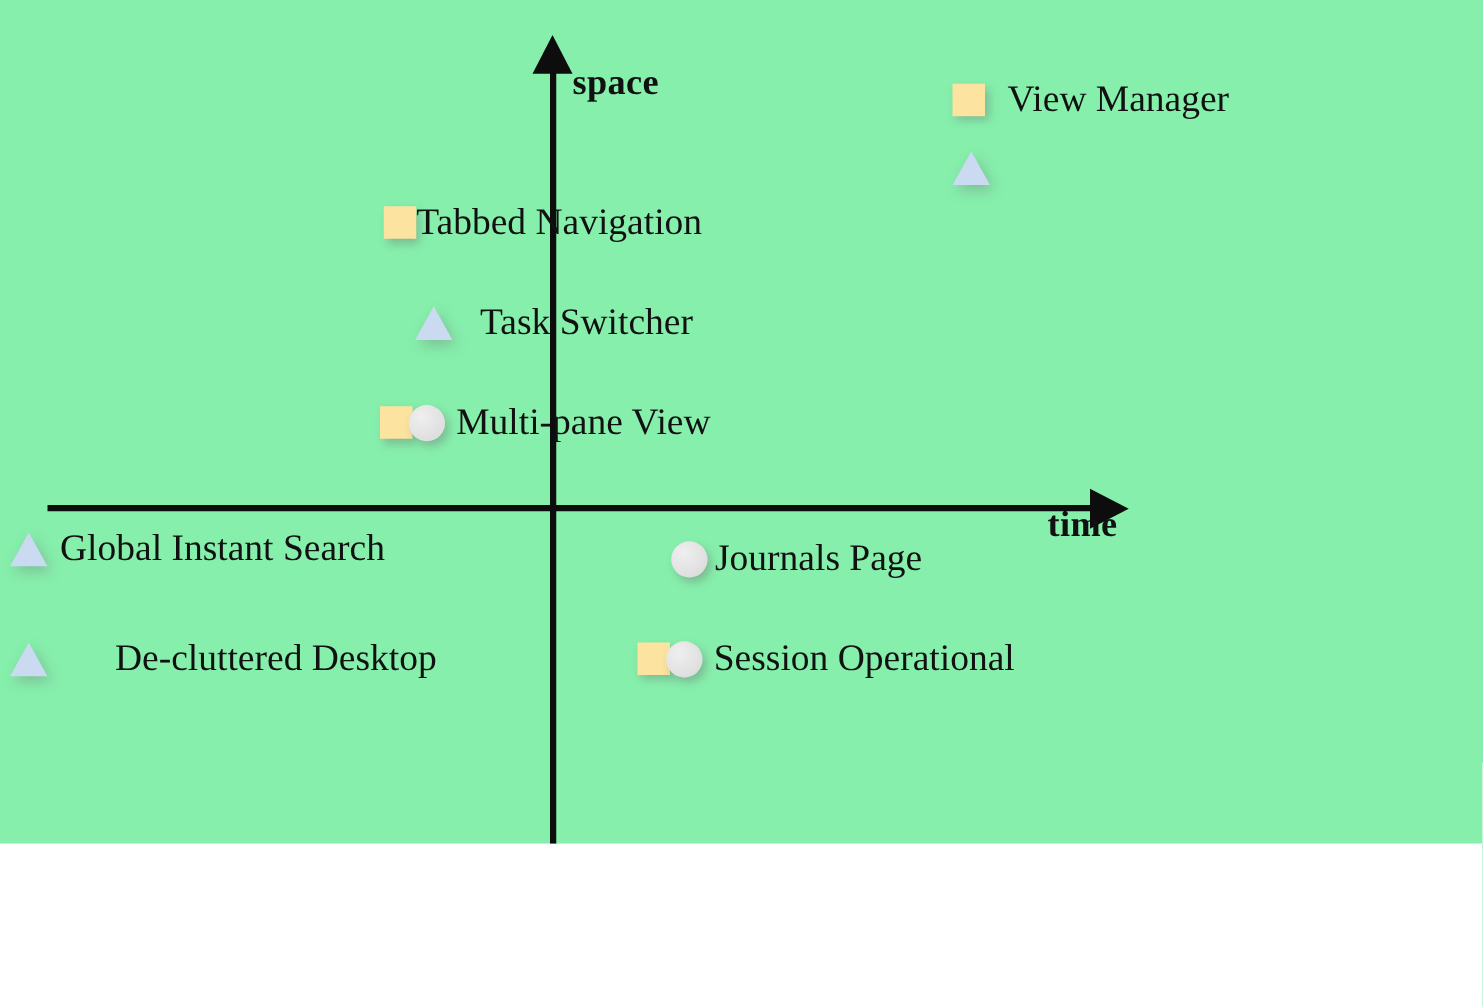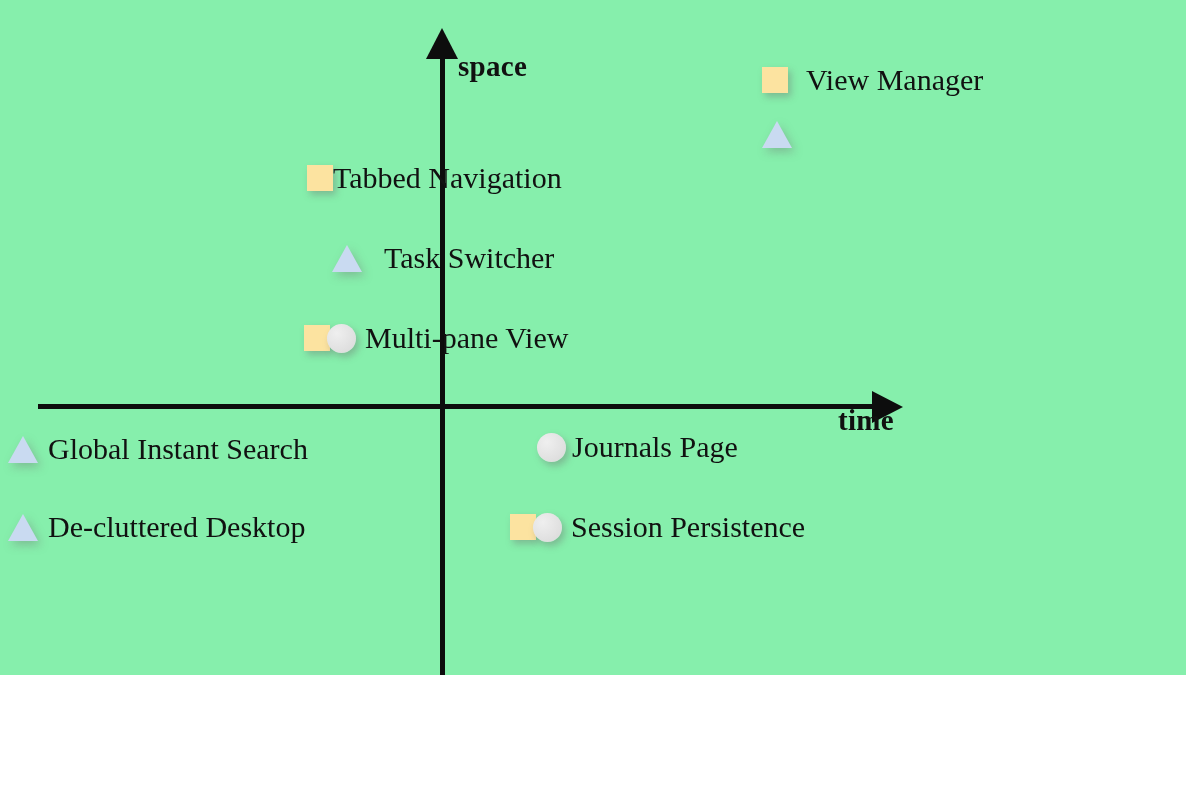--- a/index.html
+++ b/index.html
@@ -182,42 +182,42 @@
   </div>
 
   <div class="item pair" style="left:304px; top:323px;">
     <span class="item-markers">
       <span class="marker-square"></span>
       <span class="marker-circle"></span>
     </span>
     <span class="item-label" style="margin-left:9px;">Multi-pane View</span>
   </div>
 
-  <div class="item" style="left:8px; top:434px;">
+  <div class="item" style="left:8px; top:424px;">
     <span class="item-markers">
       <span class="marker-triangle"></span>
     </span>
     <span class="item-label" style="margin-left:10px;">Global Instant Search</span>
   </div>
 
   <div class="item" style="left:537px; top:432px;text-align:right;">
     <span class="item-markers">
       <span class="marker-circle"></span>
     </span>
     <span class="item-label" style="margin-left:6px;">Journals Page</span>
   </div>
 
-  <div class="item" style="left:8px; top:512px;">
+  <div class="item" style="left:8px; top:512px;gap:44px;">
     <span class="item-markers">
       <span class="marker-triangle"></span>
     </span>
     <span class="item-label" style="margin-left:10px;">De-cluttered Desktop</span>
   </div>
 
   <div class="item pair" style="left:510px; top:512px;">
     <span class="item-markers">
       <span class="marker-square"></span>
       <span class="marker-circle"></span>
     </span>
-    <span class="item-label" style="margin-left:9px;">Session Persistence</span>
+    <span class="item-label" style="margin-left:9px;">Session Operational</span>
   </div>
 
 </div>
 
 </body></html>

